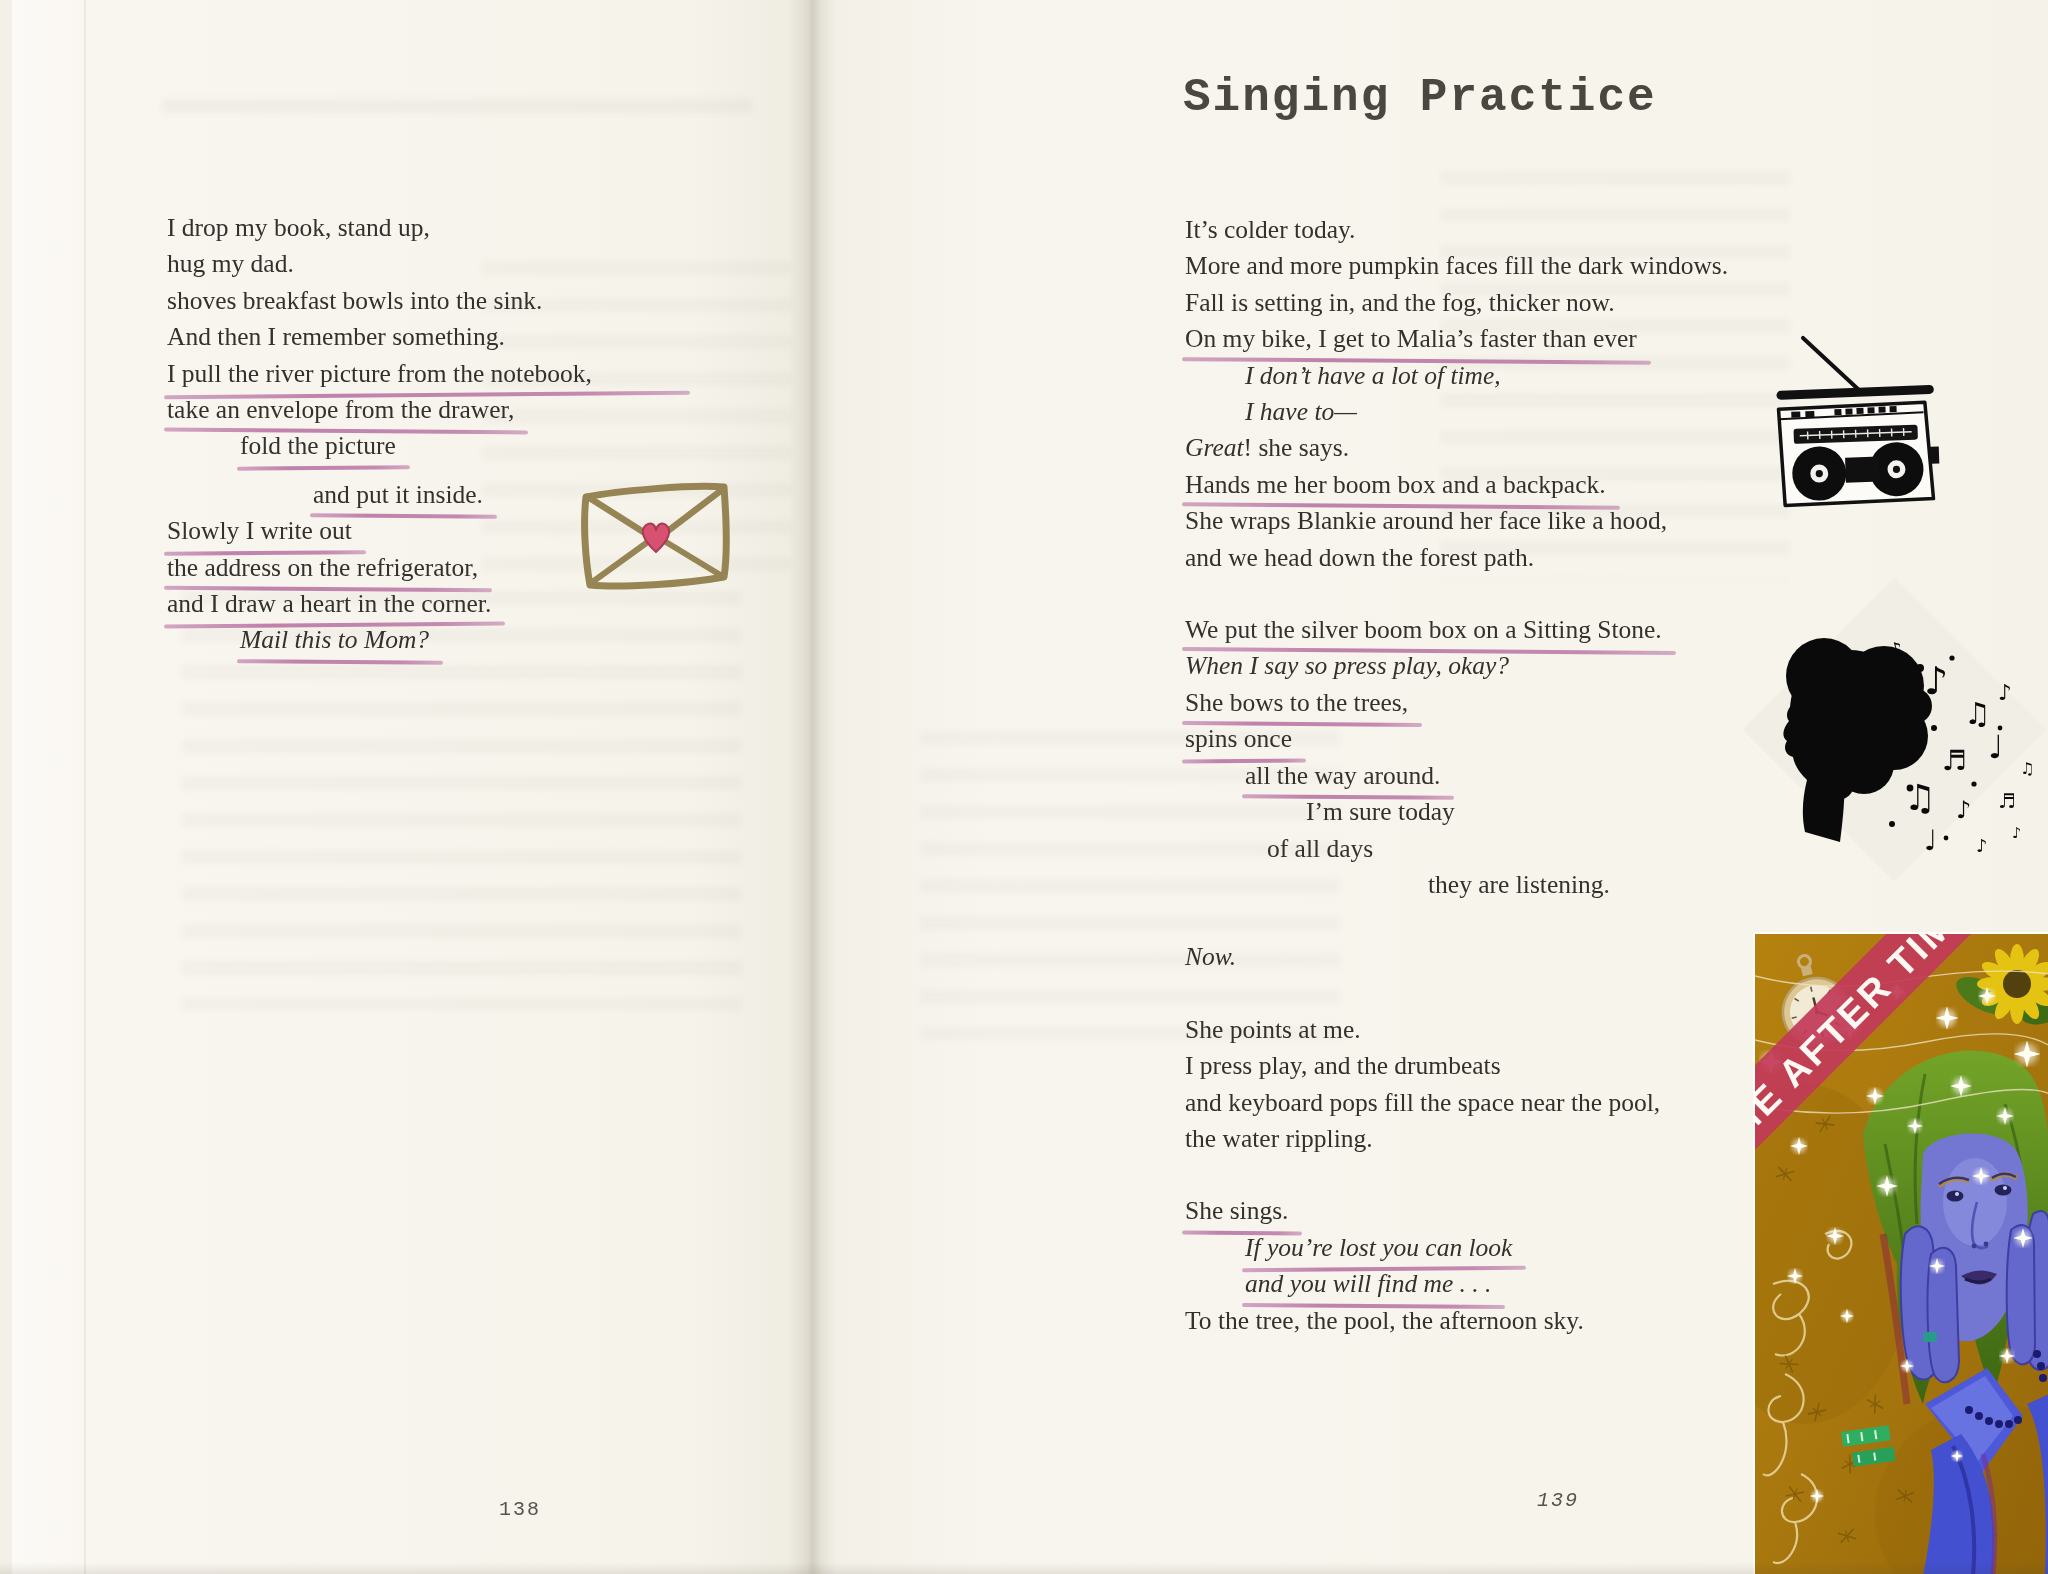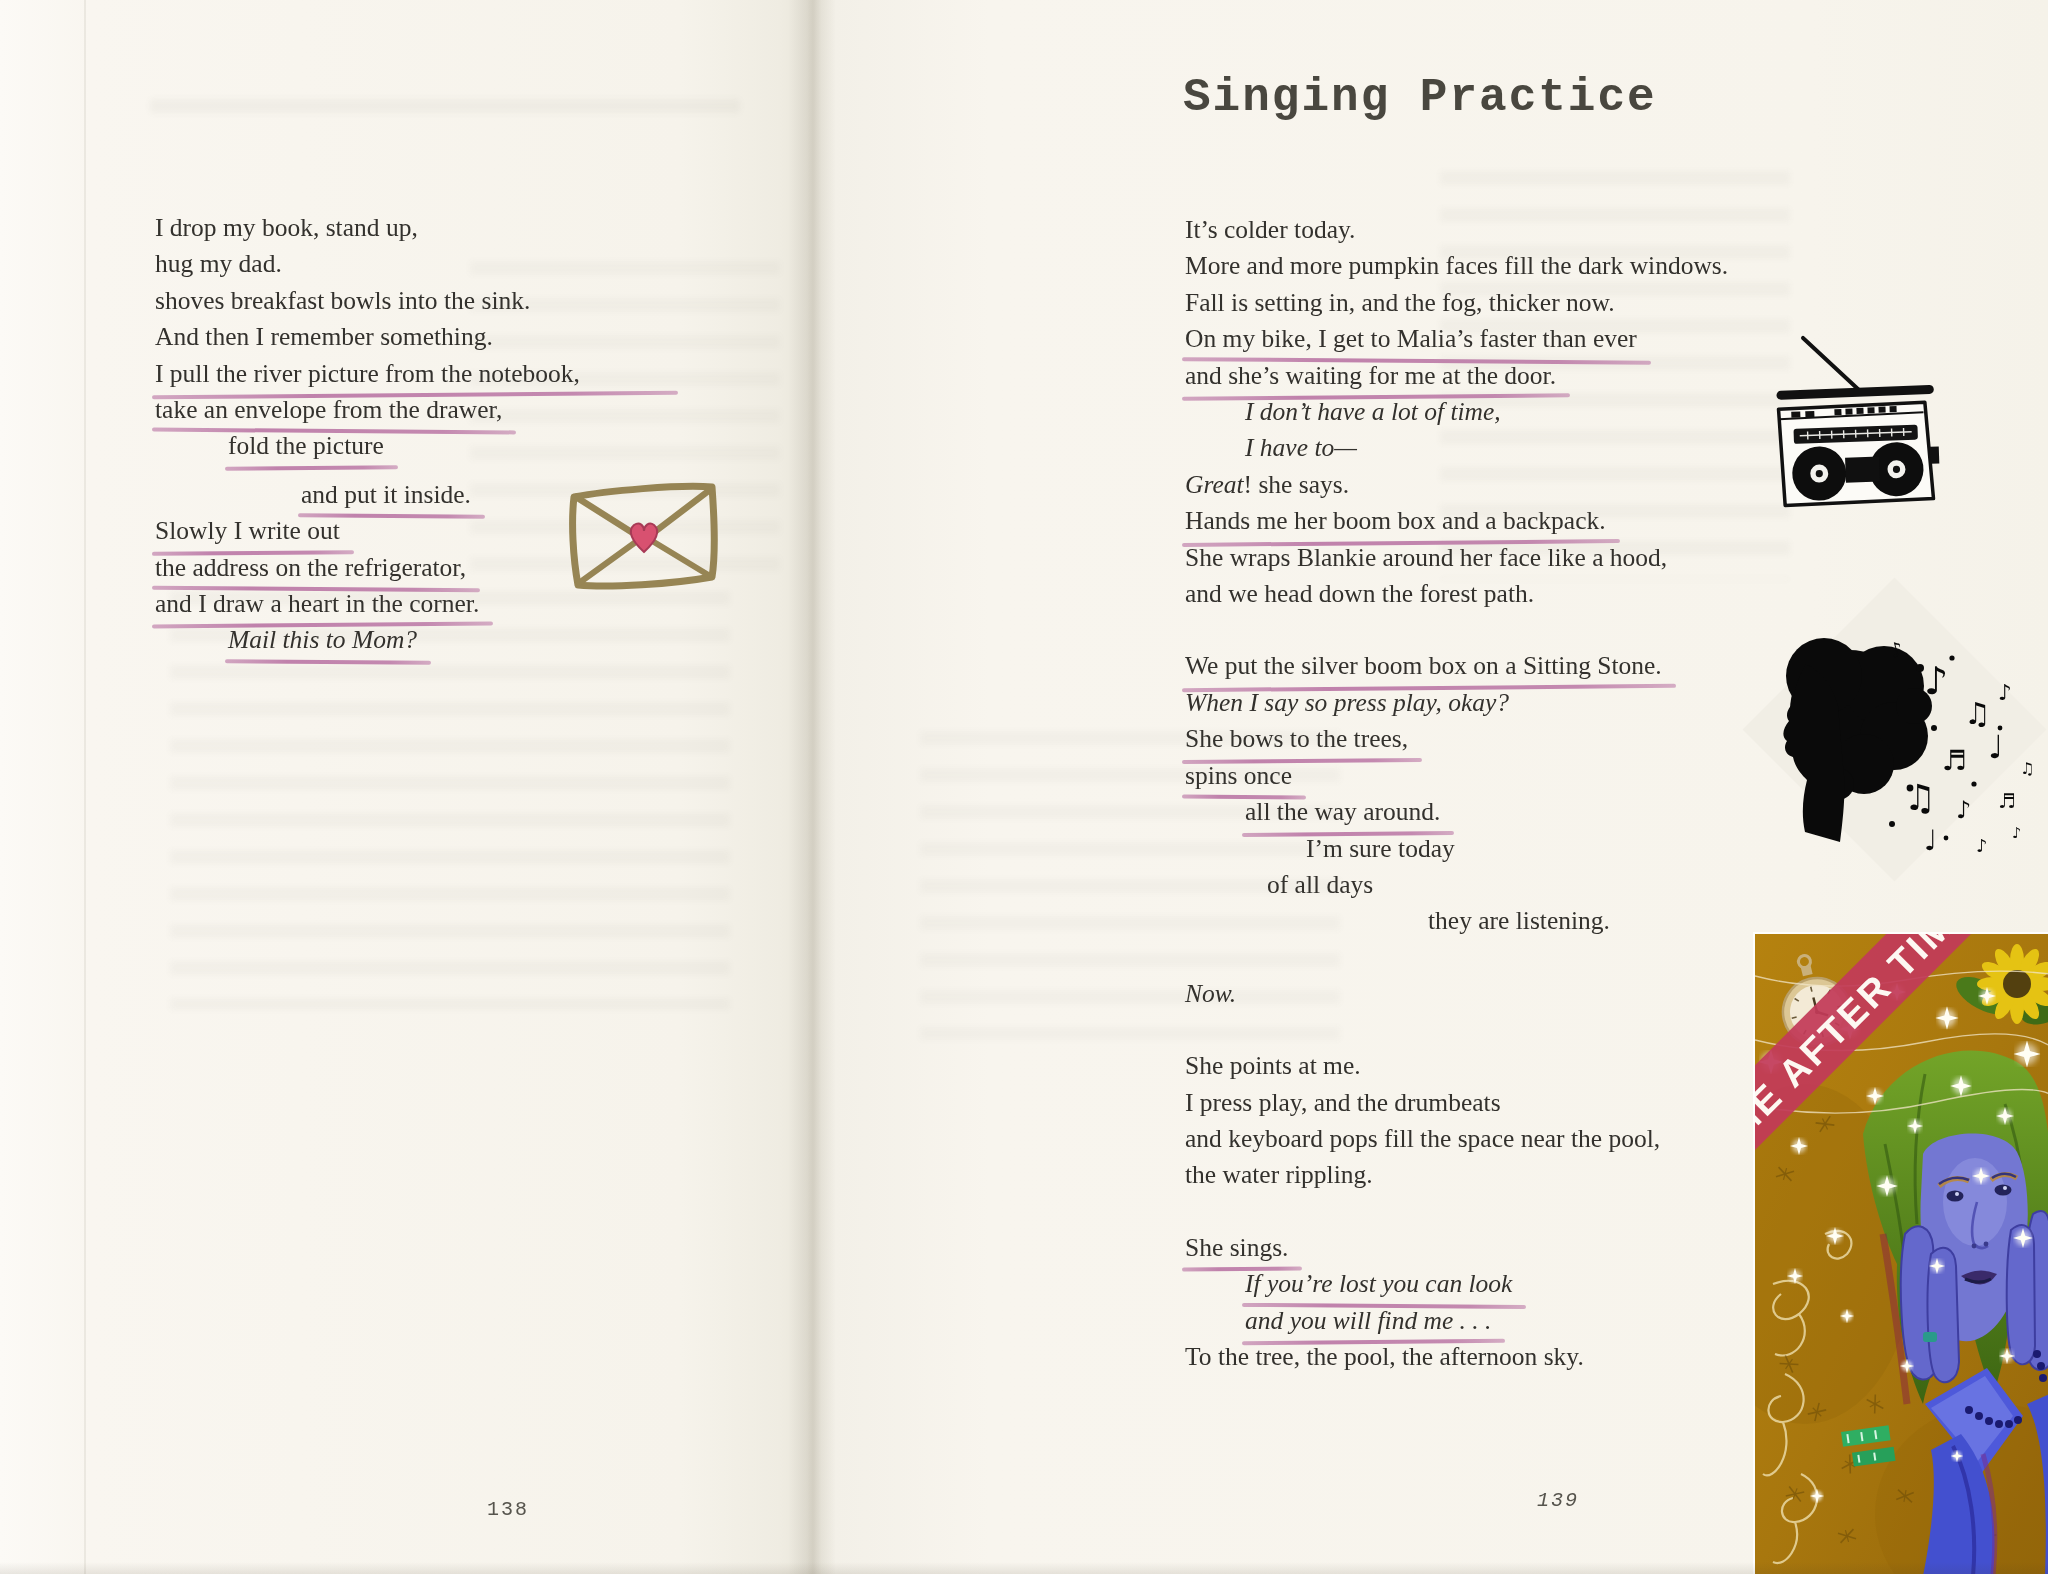--- a/index.html
+++ b/index.html
@@ -1,21 +1,21 @@
 <!DOCTYPE html>
 <html><head>
 <meta charset="utf-8">
 <style>
   html,body{margin:0;padding:0;}
   body{
     width:2048px;height:1574px;position:relative;overflow:hidden;
     background:#f3f0e8;font-family:"Liberation Serif",serif;color:#33312d;
   }
   .page{position:absolute;top:0;height:1574px;}
-  .page-left{left:0;width:810px;
+  .page-left{left:12px;width:810px;
     background:linear-gradient(90deg,#fcfaf6 0,#f9f6f0 90px,#f8f5ee 300px,#f6f3eb 680px,#efece2 780px,#e8e5da 810px);}
   .page-right{left:810px;right:0;
     background:linear-gradient(90deg,#e9e6db 0,#f3f0e8 26px,#f8f5ee 180px,#f7f4ec 1000px,#f5f2e9 100%);}
   .spine{position:absolute;left:788px;top:0;width:48px;height:100%;pointer-events:none;
     background:linear-gradient(90deg,rgba(70,58,35,0) 0%,rgba(70,58,35,.08) 40%,rgba(70,58,35,.14) 52%,rgba(70,58,35,.05) 70%,rgba(70,58,35,0) 100%);}
   .edge-line{position:absolute;left:84px;top:0;width:2px;height:100%;background:rgba(120,110,88,.10);}
   .bottom-shade{position:absolute;left:0;bottom:0;width:100%;height:12px;
     background:linear-gradient(180deg,rgba(0,0,0,0),rgba(60,50,30,.10));}
 
   
@@ -99,21 +99,20 @@
   <div class="smudge" style="left:110px;top:720px;width:420px;height:320px;opacity:.04;"></div>
 </div>
 
 <h1 class="page-title">Singing Practice</h1>
 
 <div class="poem poem-right">
   <div class="ln"><span class="seg">It’s colder today.</span></div>
   <div class="ln"><span class="seg">More and more pumpkin faces fill the dark windows.</span></div>
   <div class="ln"><span class="seg">Fall is setting in, and the fog, thicker now.</span></div>
   <div class="ln"><span class="seg ul">On my bike, I get to Malia’s faster than ever</span></div>
-  <div class="ln"><span class="seg ul">and she’s waiting for me at the door.</span></div>
   <div class="ln rp-i1"><span class="seg it">I don’t have a lot of time,</span></div>
   <div class="ln rp-i1"><span class="seg it">I have to—</span></div>
   <div class="ln"><span class="seg"><em>Great</em><span>! she says.</span></span></div>
   <div class="ln"><span class="seg ul">Hands me her boom box and a backpack.</span></div>
   <div class="ln"><span class="seg">She wraps Blankie around her face like a hood,</span></div>
   <div class="ln"><span class="seg">and we head down the forest path.</span></div>
   <div class="gap"></div>
   <div class="ln"><span class="seg ul">We put the silver boom box on a Sitting Stone.</span></div>
   <div class="ln"><span class="seg it">When I say so press play, okay?</span></div>
   <div class="ln"><span class="seg ul">She bows to the trees,</span></div>

